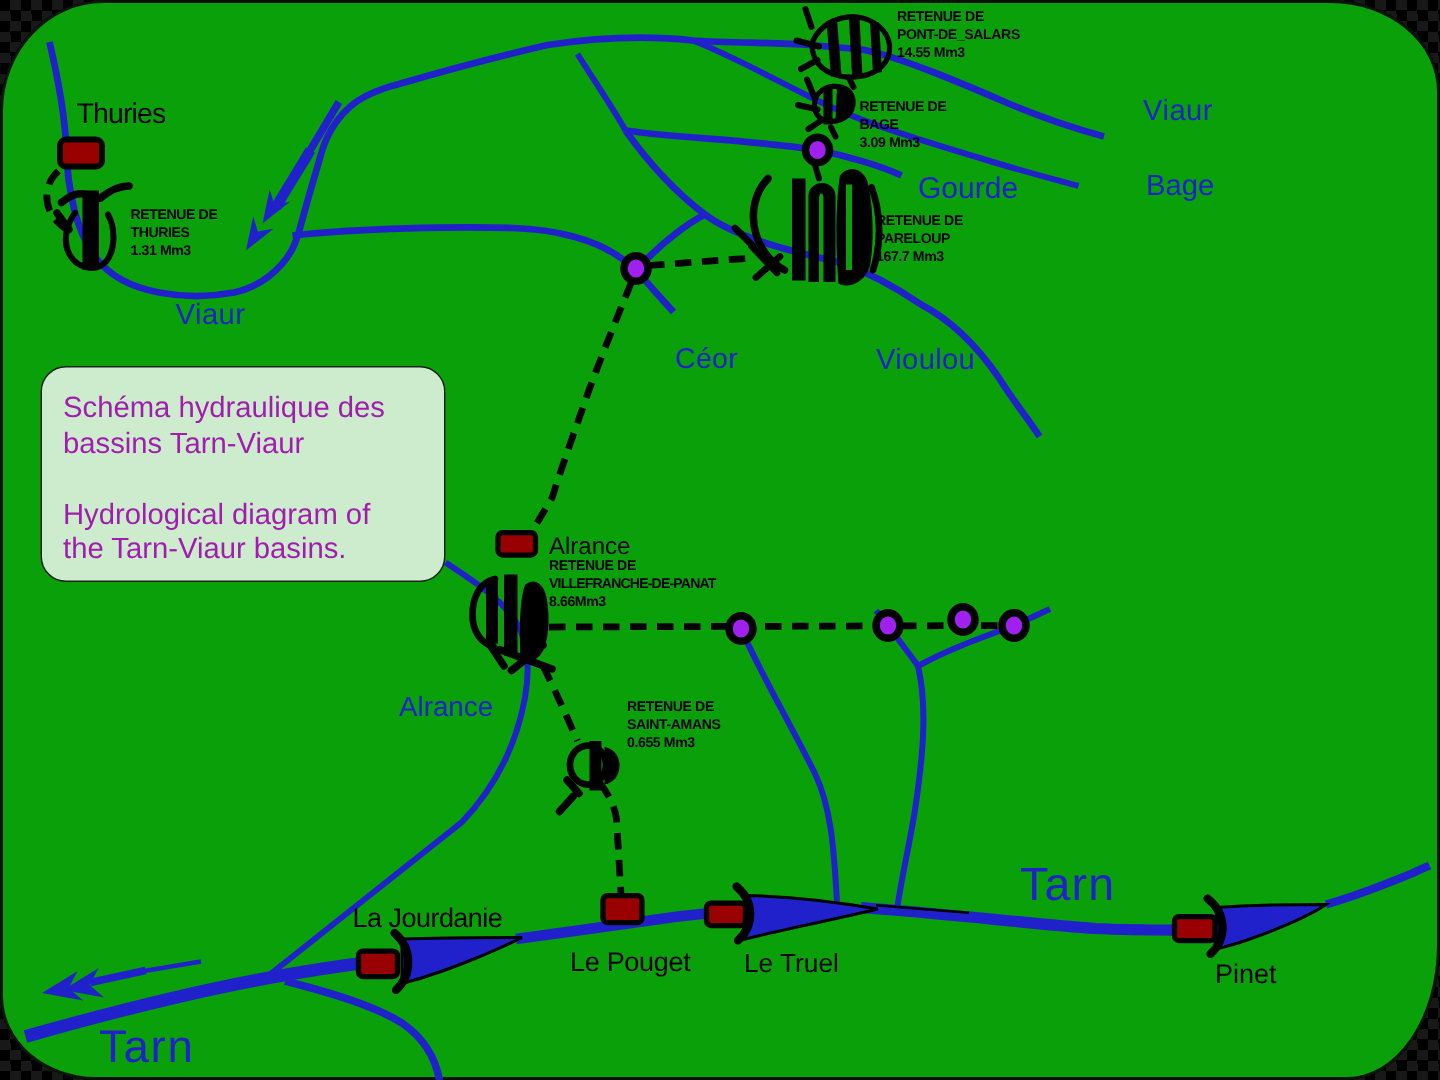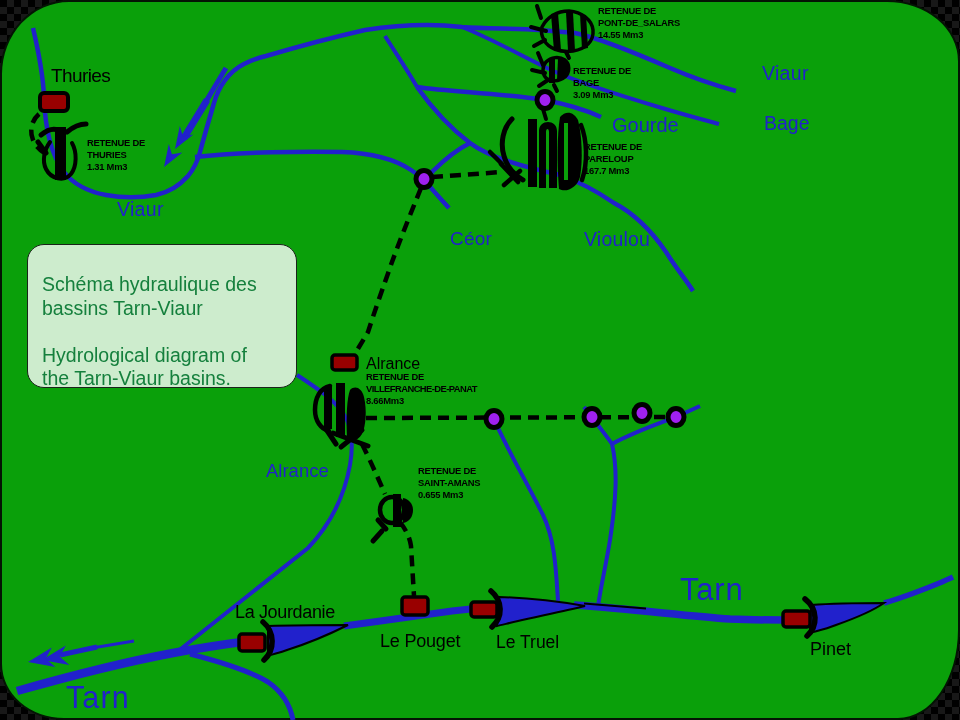--- a/index.html
+++ b/index.html
@@ -206,15 +206,15 @@
         <text x="366" y="392" letter-spacing="-0.55">VILLEFRANCHE-DE-PANAT</text>
         <text x="366" y="404">8.66Mm3</text>
         <text x="418" y="474">RETENUE DE</text>
         <text x="418" y="486">SAINT-AMANS</text>
         <text x="418" y="498">0.655 Mm3</text>
       </g>
     </g>
   </svg>
 
   <div style="position:absolute;left:27px;top:244px;width:270px;height:144px;background:#cdeccd;border:1.6px solid #1a241a;border-radius:17px;box-sizing:border-box;">
-    <div style="margin:28px 0 0 14px;font-size:19.5px;line-height:23.5px;color:#15803d;">Schéma hydraulique des<br>bassins Tarn-Viaur<br><br>Hydrological diagram of<br>the Tarn-Viaur basins.</div>
+    <div style="margin:16px 0 0 14px;font-size:19.5px;line-height:23.5px;color:#a21caf;">Schéma hydraulique des<br>bassins Tarn-Viaur<br><br>Hydrological diagram of<br>the Tarn-Viaur basins.</div>
   </div>
 </div>
 
 </body></html>

